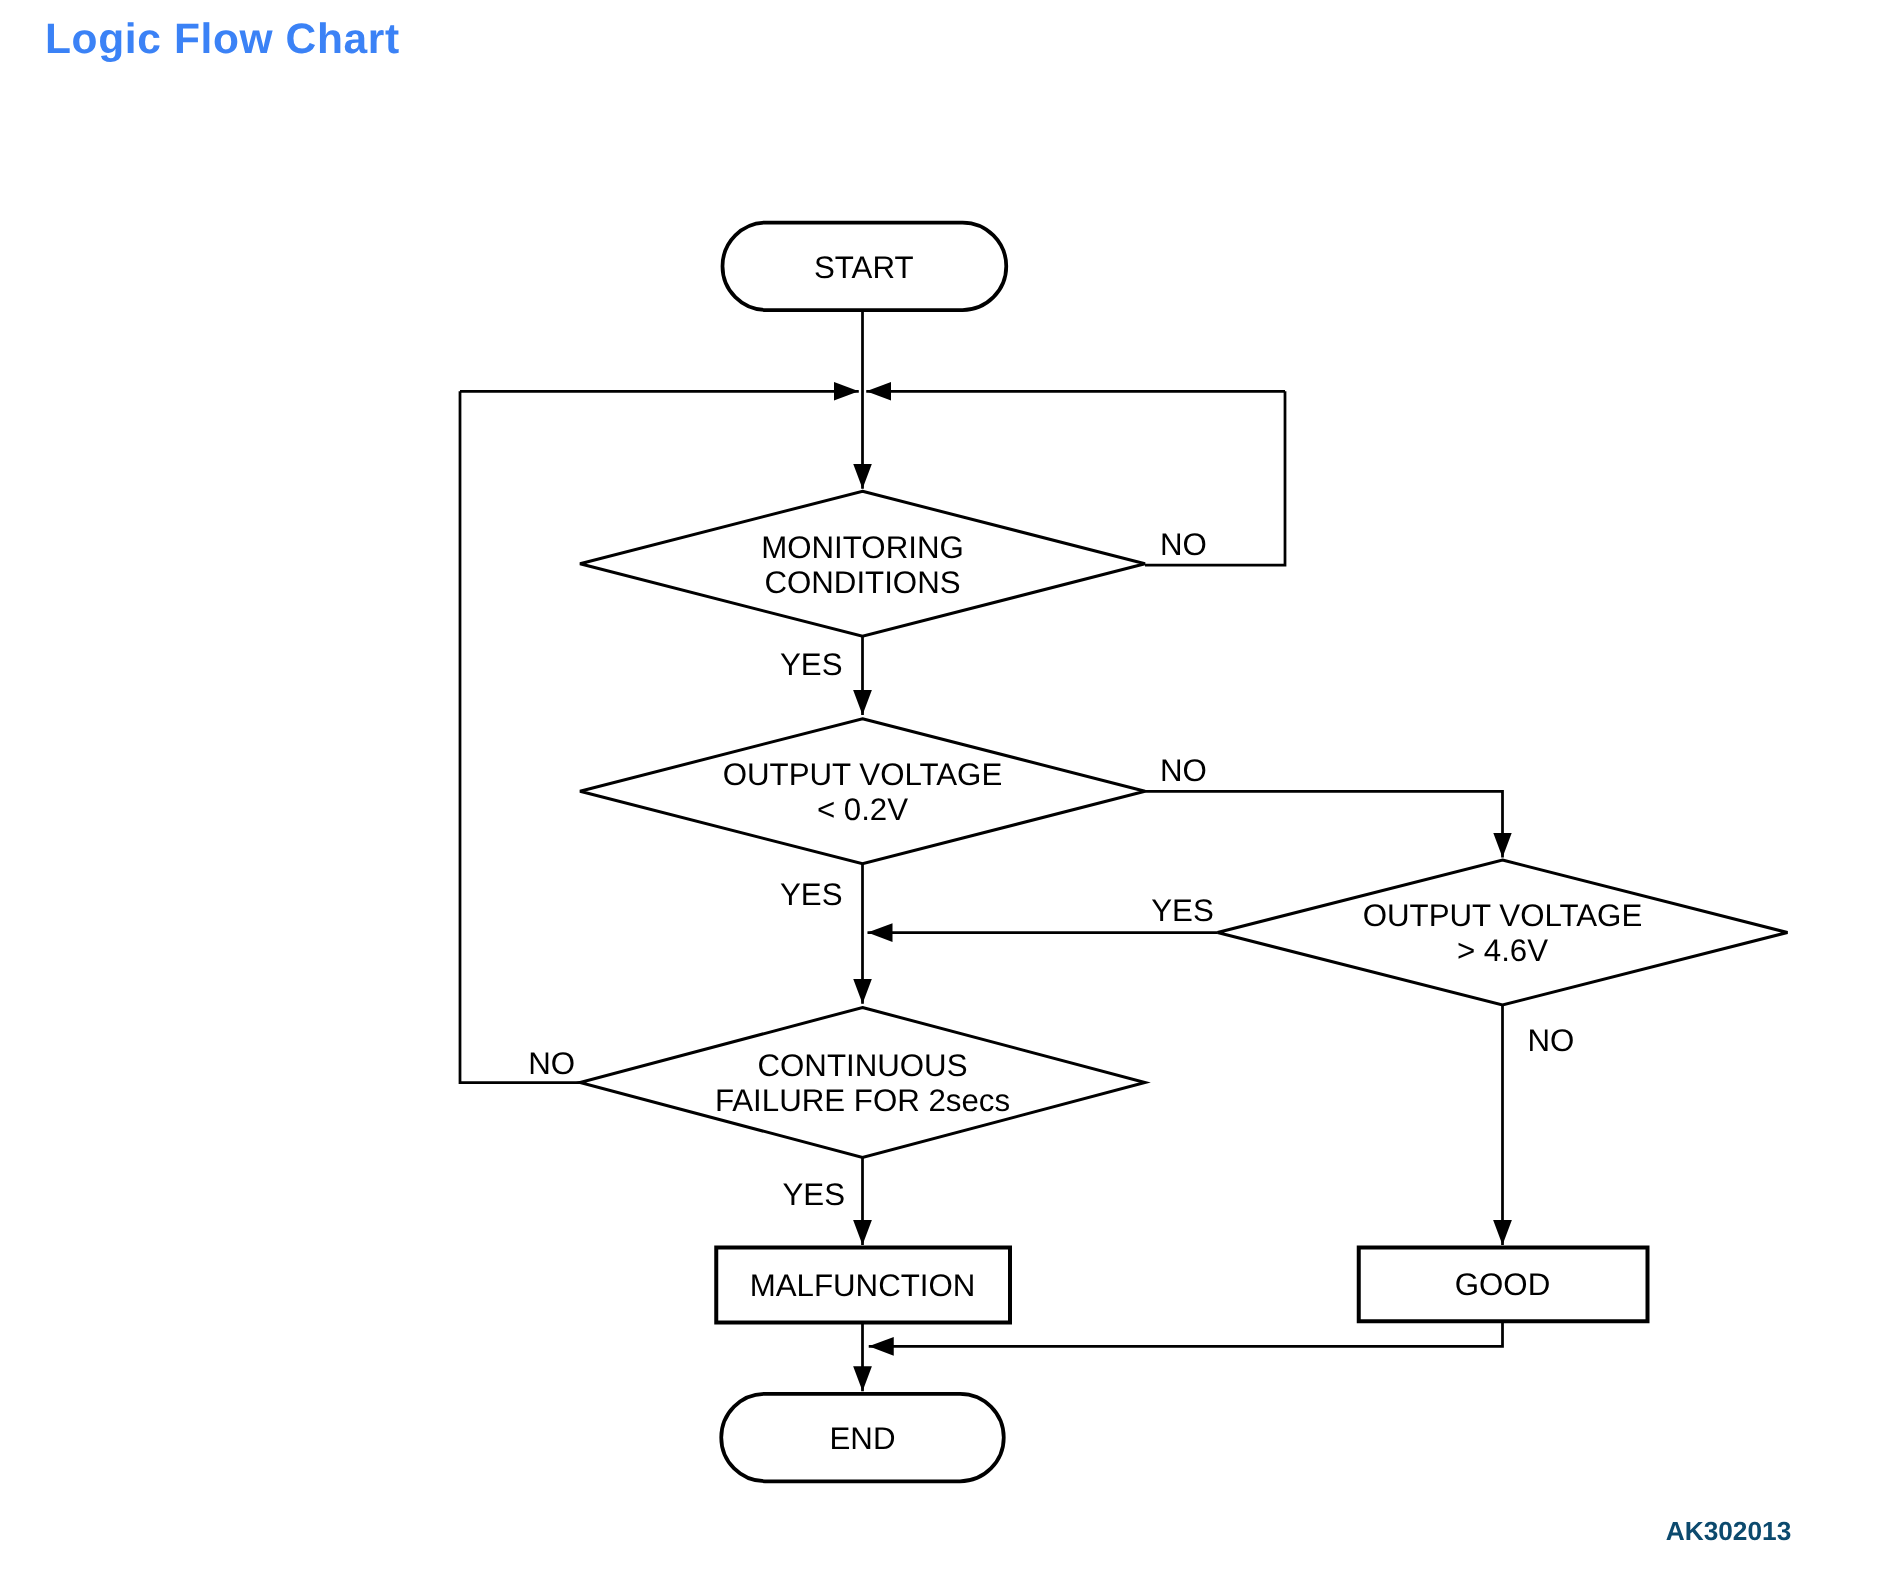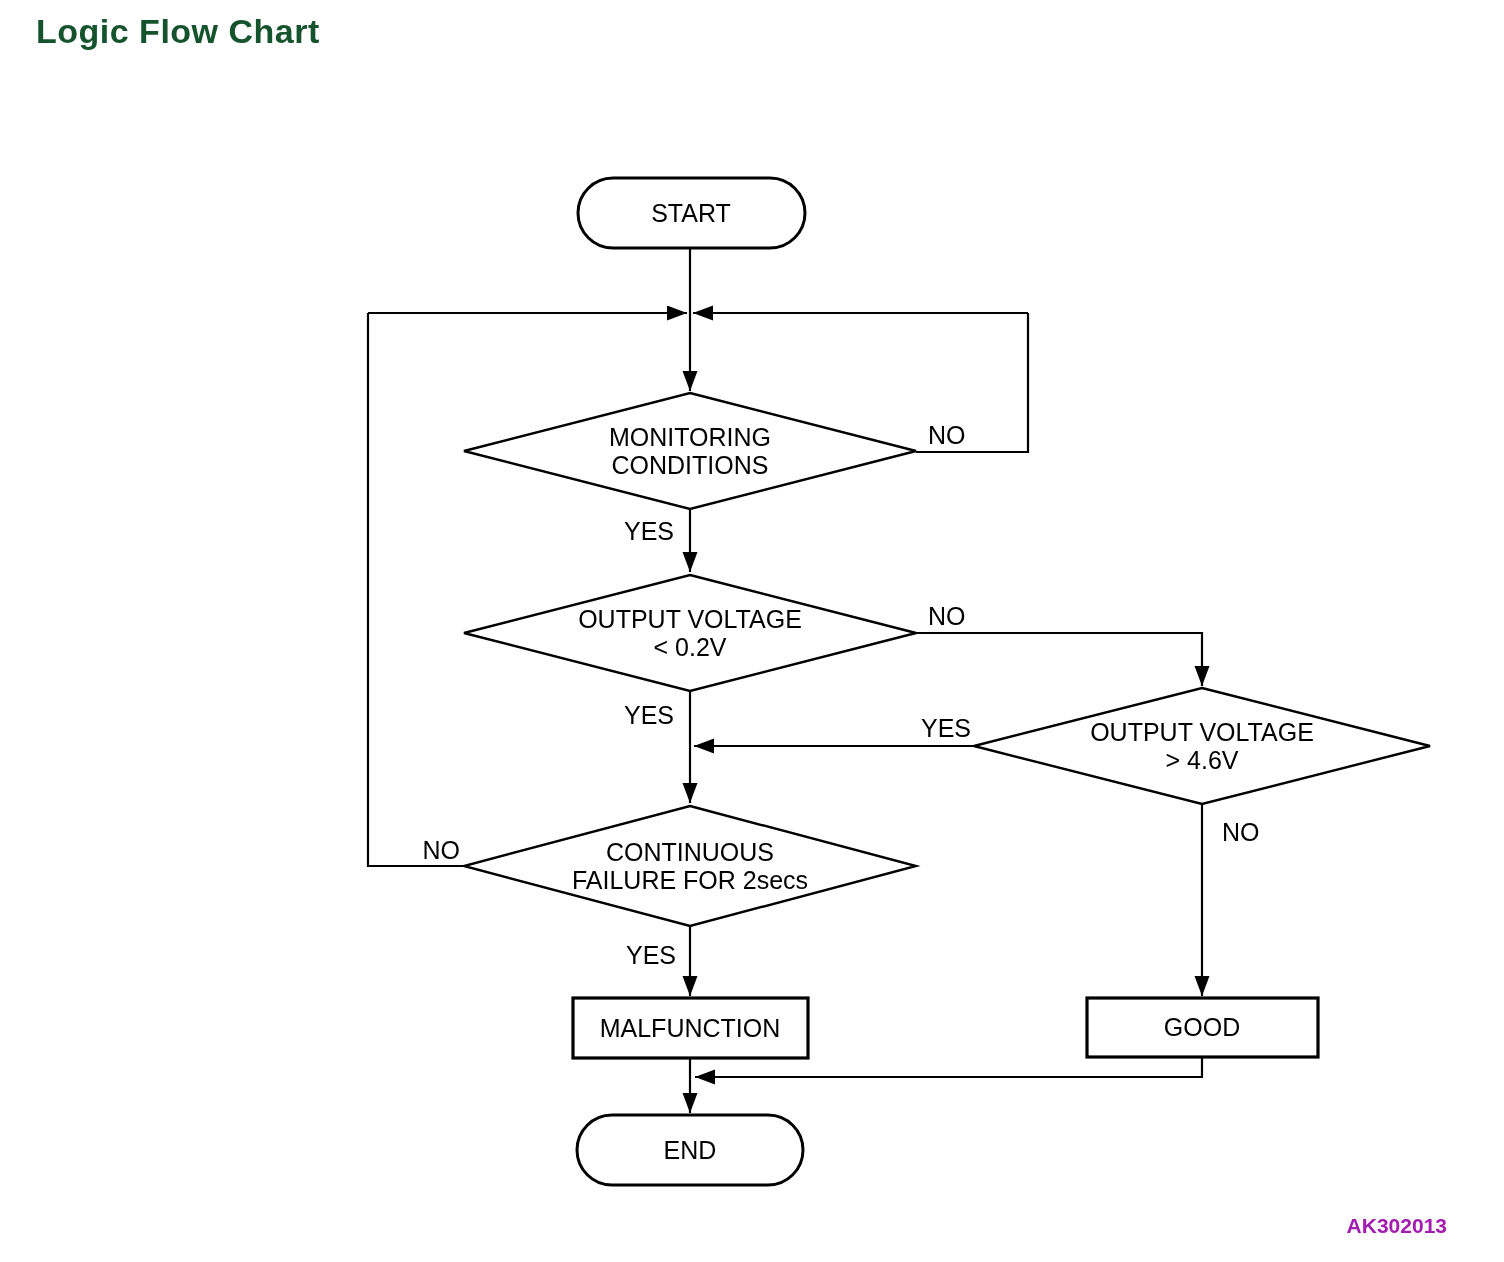--- a/index.html
+++ b/index.html
@@ -17,29 +17,29 @@
     overflow: hidden;
   }
   .page-title {
     position: absolute;
     left: 36px;
     top: 12px;
     margin: 0;
     font-size: 34px;
     font-weight: bold;
     letter-spacing: 0.5px;
-    color: #14532d;
+    color: #3b82f6;
   }
   .figure-code {
     position: absolute;
-    right: 57px;
+    right: 71px;
     top: 1214px;
     font-size: 21px;
     font-weight: bold;
-    color: #a21caf;
+    color: #0c4a6e;
   }
   svg.flowchart {
     position: absolute;
     left: 0;
     top: 0;
   }
   .edge {
     fill: none;
     stroke: #000000;
     stroke-width: 2.2;

